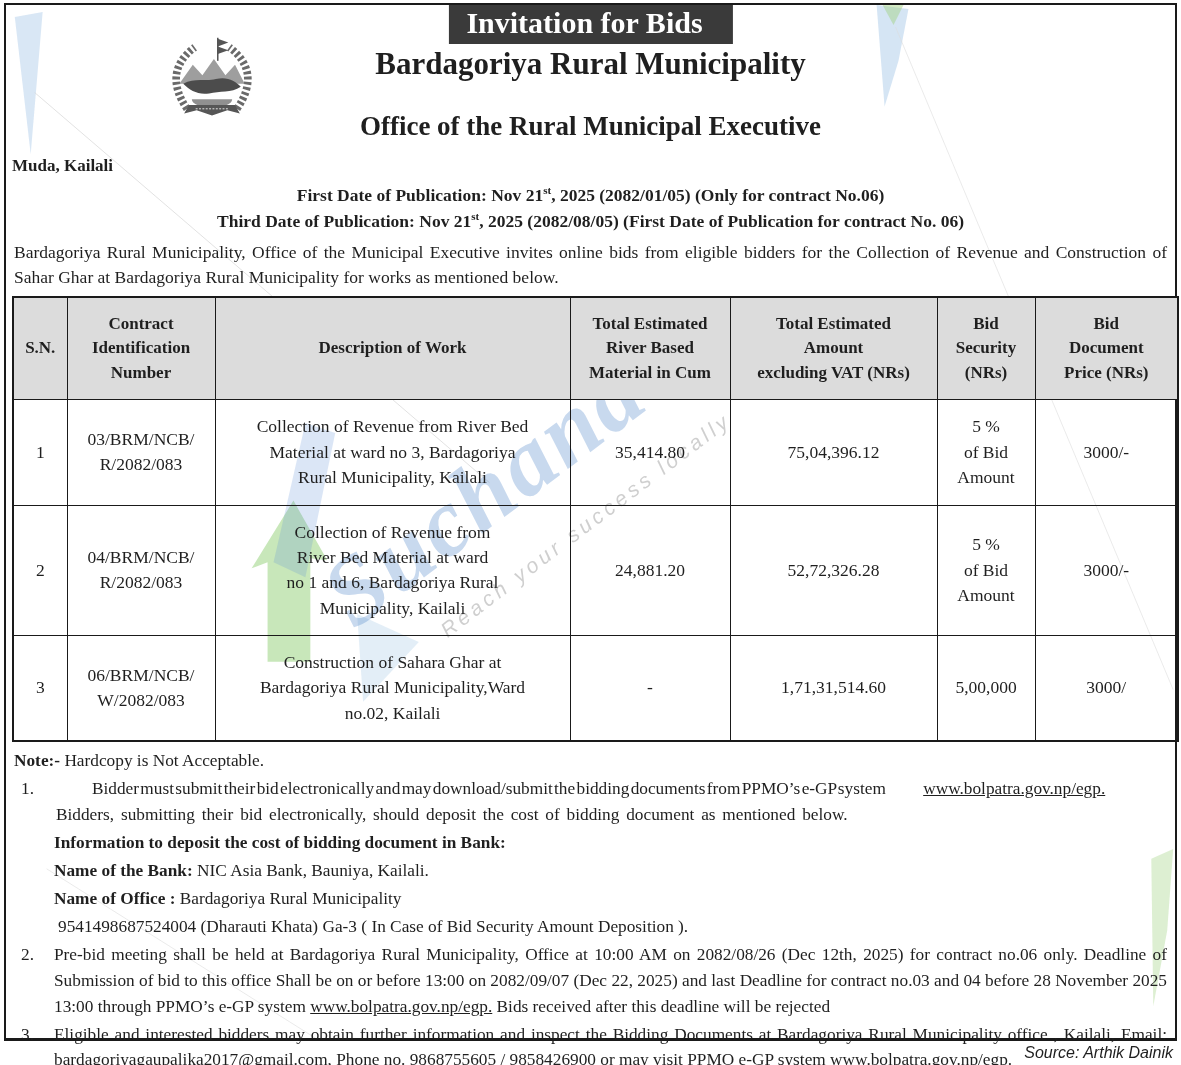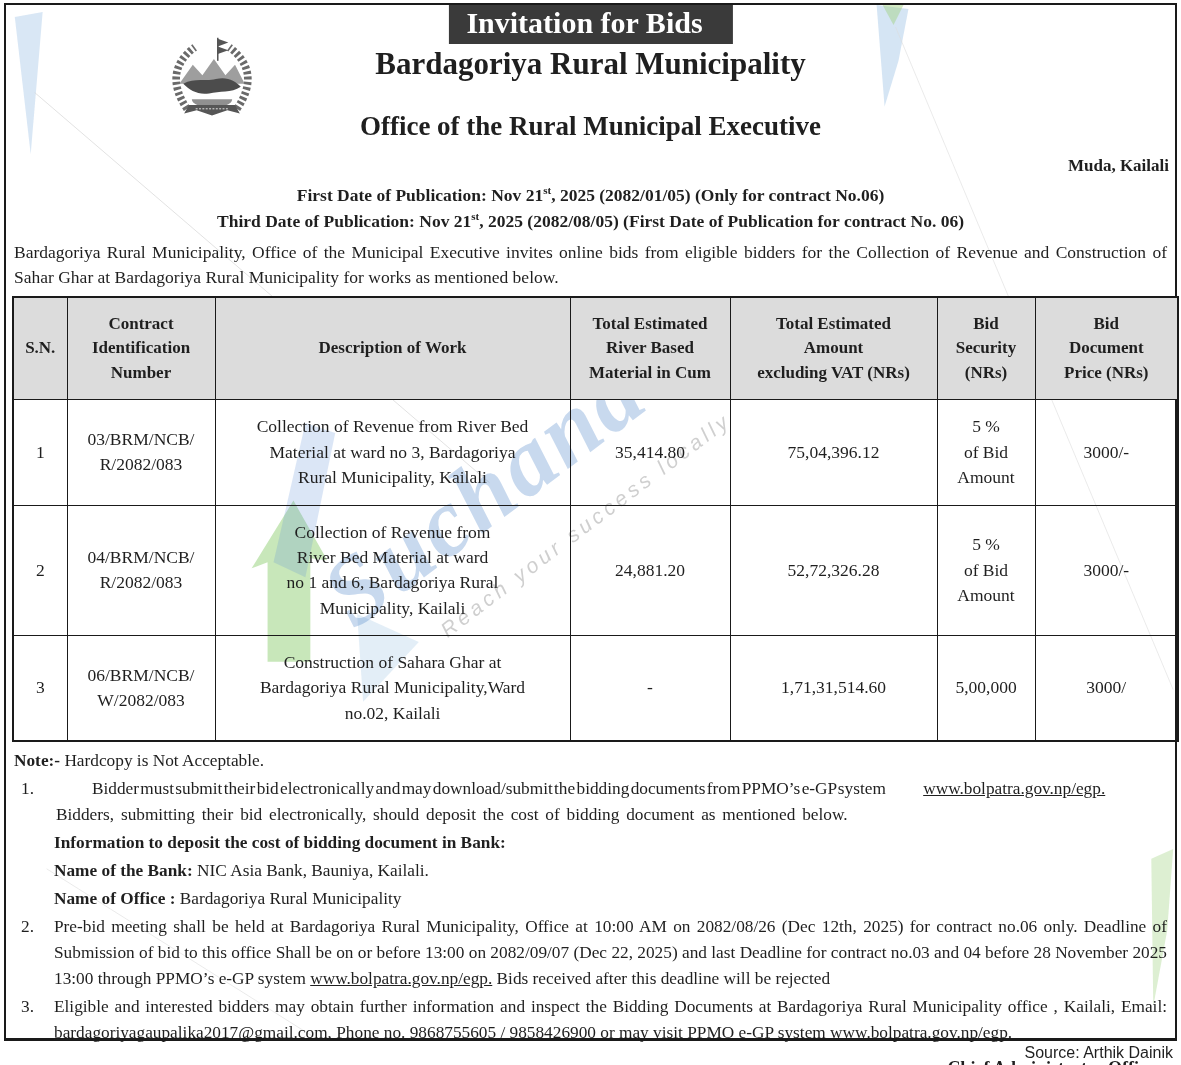--- a/index.html
+++ b/index.html
@@ -26,21 +26,21 @@
 
   .content{position:relative; z-index:1; padding:40px 6px 0 6px;}
 
   
   .banner{position:absolute; z-index:2; top:0; left:50%; transform:translateX(-50%);
           background:var(--banner-bg); color:var(--banner-text);
           font-size:30px; font-weight:bold; padding:1px 30px 4px 18px; white-space:nowrap;}
   .logo{position:absolute; z-index:2; left:156px; top:27px; width:100px; height:96px;}
   .h-municipality{text-align:center; font-size:31px; font-weight:bold; line-height:1.1; margin-top:2px;}
   .h-office{text-align:center; font-size:27px; font-weight:bold; margin-top:30px;}
-  .h-location{text-align:right; font-size:17px; font-weight:bold; margin-top:14px;}
+  .h-location{text-align:left; font-size:17px; font-weight:bold; margin-top:14px;}
   .h-pub{text-align:center; font-size:17.5px; font-weight:bold; margin-top:8px;}
   .h-pub sup{font-size:11px;}
   .intro{font-size:17.5px; line-height:1.45; text-align:justify; margin-top:8px; padding:0 2px;}
 
   
   table{border-collapse:collapse; table-layout:fixed; width:1165px; margin:5px auto 0 auto;
         border:2px solid var(--border);}
   th,td{border:1.5px solid var(--border); text-align:center; vertical-align:middle;
         white-space:pre-line; padding:14px 3px; line-height:1.45; overflow:hidden;margin-left:9px;}
   th{background:var(--table-header-bg); font-size:17px; font-weight:bold; height:82px;}
@@ -53,21 +53,21 @@
   .b{font-weight:bold;}
   .nitem{position:relative; padding-left:40px; margin-top:2px; text-align:justify;}
   .nitem .num{position:absolute; left:7px; top:0; font-weight:normal;}
   .nitem1-seg1{word-spacing:-3px;margin-left:36px;}
   .nitem1-seg2{display:block; word-spacing:2.5px;}
   .bank-line{padding-left:40px; margin-top:2px;}
   .bank-line2{padding-left:44px; margin-top:2px;}
   a.doclink{color:inherit; text-decoration:underline; cursor:pointer;}
   .signatory{text-align:right; font-weight:bold; font-size:18px; margin-top:10px; padding-right:4px;}
 
-  .source{position:absolute; right:8px; top:1044px; font-size:16px;
+  .source{position:absolute; right:8px; top:1044px; font-style:italic; font-size:16px;
           font-family:"Liberation Sans","DejaVu Sans",sans-serif; z-index:1;}
 </style>
 </head>
 <body>
 
 <div class="doc">
 
   <div class="wm-layer">
     <svg class="wm-svg" viewBox="0 0 1173 1038">
       <polygon points="8,12 36,7 24,150" fill="#b9d4ec" opacity="0.55"></polygon>
@@ -190,20 +190,21 @@
 
       <div class="nitem" style="padding-left:42px;">
         <span class="num">1.</span>
         <span class="nitem1-seg1">Bidder must submit their bid electronically and may download/submit the bidding documents from PPMO’s e-GP system </span><a class="doclink nitem1-seg1">www.bolpatra.gov.np/egp.</a>
         <span class="nitem1-seg2">Bidders, submitting their bid electronically, should deposit the cost of bidding document as mentioned below.</span>
       </div>
 
       <div class="bank-line b">Information to deposit the cost of bidding document in Bank:</div>
       <div class="bank-line"><span class="b">Name of the Bank:</span><span> NIC Asia Bank, Bauniya, Kailali.</span></div>
       <div class="bank-line"><span class="b">Name of Office :</span><span> Bardagoriya Rural Municipality</span></div>
+      <div class="bank-line2">9541498687524004 (Dharauti Khata) Ga-3  ( In Case of  Bid Security Amount Deposition ).</div>
 
       <div class="nitem">
         <span class="num">2.</span>
         <span>Pre-bid meeting shall be held at Bardagoriya Rural Municipality, Office at 10:00 AM on 2082/08/26 (Dec 12th, 2025) for contract no.06 only. Deadline of Submission of bid to this office Shall be on or before 13:00 on 2082/09/07 (Dec 22, 2025) and last Deadline for contract no.03 and 04 before 28 November 2025 13:00 through PPMO’s e-GP system </span><a class="doclink">www.bolpatra.gov.np/egp.</a><span> Bids received after this deadline will be rejected</span>
       </div>
 
       <div class="nitem">
         <span class="num">3.</span>
         <span>Eligible and interested bidders may obtain further information and inspect the Bidding Documents at Bardagoriya Rural Municipality office , Kailali, Email: </span><a class="doclink">bardagoriyagaupalika2017@gmail.com,</a><span> Phone no. 9868755605 / 9858426900 or may visit PPMO e-GP system </span><a class="doclink">www.bolpatra.gov.np/egp</a><span>.</span>
       </div>

